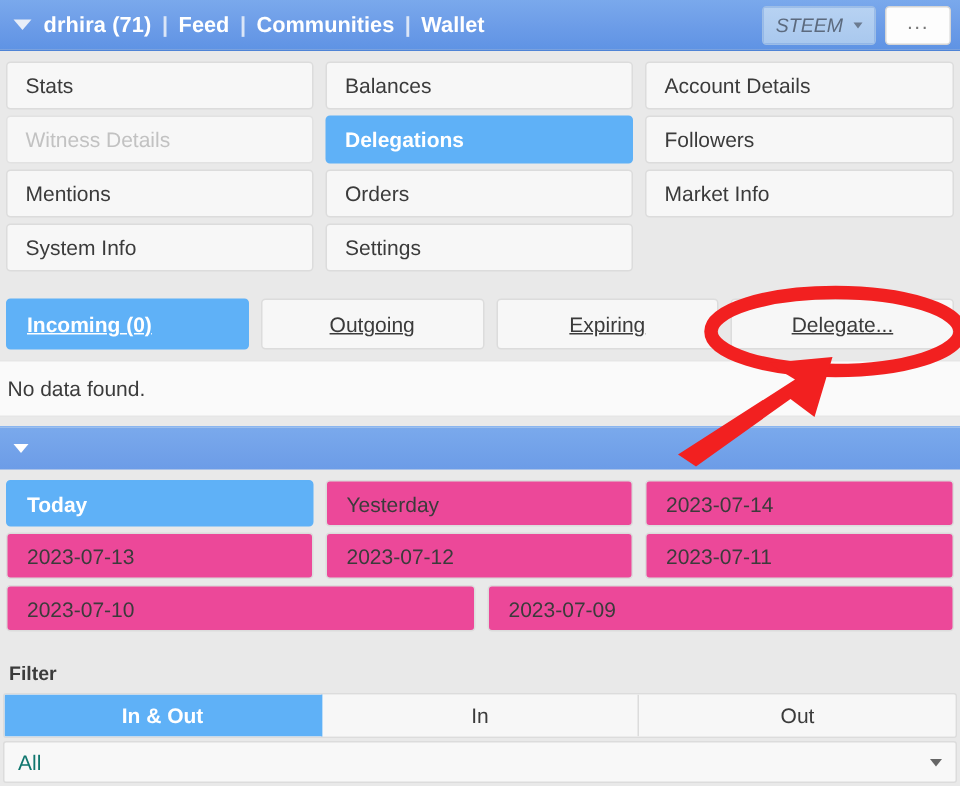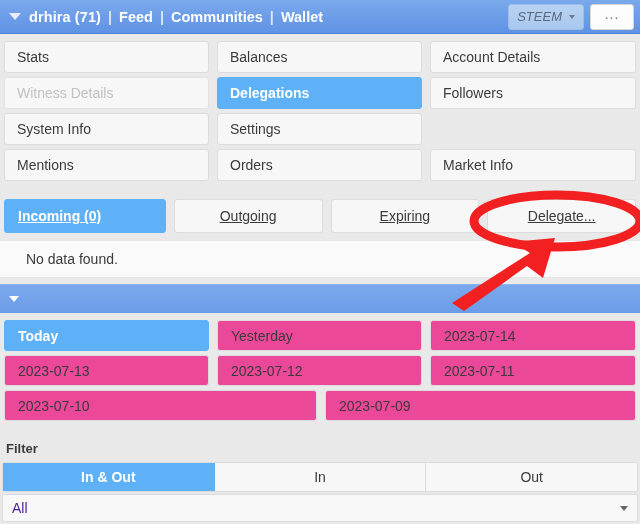--- a/index.html
+++ b/index.html
@@ -207,21 +207,21 @@
     position: absolute;
     left: 0; top: 240px;
     width: 640px;
     height: 38px;
     background: #fafafa;
     border-top: 1px solid #e6e6e6;
     border-bottom: 1px solid #e6e6e6;
     box-sizing: border-box;
     display: flex;
     align-items: center;
-    padding-left: 26px;
+    padding-left: 5px;
     font-size: 14px;
     color: #3b3b3b;
   }
 
   
   .ops-bar {
     position: absolute;
     left: 0; top: 284px;
     width: 640px;
     height: 29px;
@@ -329,21 +329,21 @@
     width: 636px;
     height: 28px;
     box-sizing: border-box;
     background: #f8f8f8;
     border: 1px solid #dcdcdc;
     border-radius: 2px;
     display: flex;
     align-items: center;
     padding: 0 9px;
     font-size: 14px;
-    color: #4c1d95;
+    color: #0f766e;
     cursor: pointer;
   }
   .select-all .sv { flex: 1 1 auto; }
   .select-caret {
     width: 0; height: 0;
     border-left: 4px solid transparent;
     border-right: 4px solid transparent;
     border-top: 5px solid #666;
     flex: 0 0 auto;
   }
@@ -390,29 +390,29 @@
       <div class="cell c3">Account Details</div>
     </div>
 
     <div class="grid-row">
       <div class="cell c1 disabled">Witness Details</div>
       <div class="cell c2 active">Delegations</div>
       <div class="cell c3">Followers</div>
     </div>
 
     <div class="grid-row">
+      <div class="cell c1">Mentions</div>
+      <div class="cell c2">Orders</div>
+      <div class="cell c3">Market Info</div>
+    </div>
+
+    <div class="grid-row">
       <div class="cell c1">System Info</div>
       <div class="cell c2">Settings</div>
       <div class="cell c3 empty"></div>
-    </div>
-
-    <div class="grid-row">
-      <div class="cell c1">Mentions</div>
-      <div class="cell c2">Orders</div>
-      <div class="cell c3">Market Info</div>
     </div>
 
   </div>
 
   <div class="subtabs">
     <div class="subtab active">Incoming (0)</div>
     <div class="subtab">Outgoing</div>
     <div class="subtab">Expiring</div>
     <div class="subtab">Delegate...</div>
   </div>

